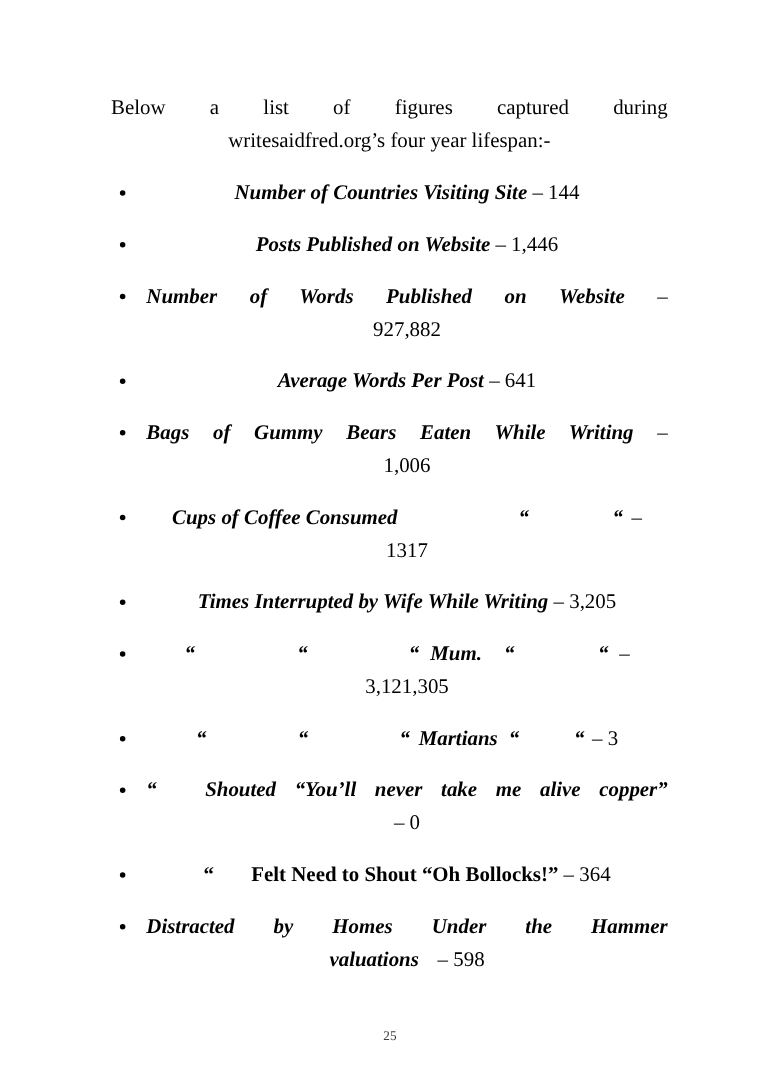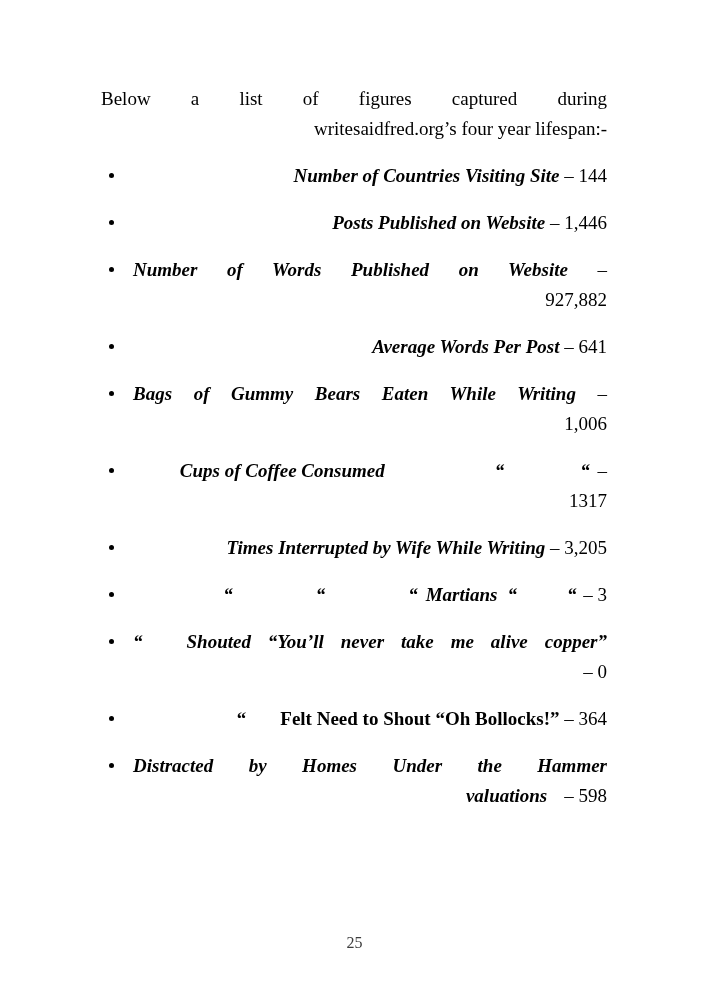--- a/index.html
+++ b/index.html
@@ -20,21 +20,21 @@
     position: absolute;
     left: 101px;
     top: 84px;
     width: 506px;
   }
   .intro {
     margin: 0 0 17px 0;
   }
   .line {
     line-height: 30px;
-    text-align: right;
+    text-align: center;
   }
   .jl {
     text-align: justify;
     text-align-last: justify;
   }
   .item {
     position: relative;
     padding-left: 32px;
     margin-bottom: 17px;
   }
@@ -49,21 +49,21 @@
   }
   .s-bi { font-weight: bold; font-style: italic; }
   .s-b  { font-weight: bold; }
   .s-r  { font-weight: normal; font-style: normal; }
   .pagenum {
     position: absolute;
     left: 0;
     right: 0;
     top: 934px;
     text-align: center;
-    font-size: 16px;
+    font-size: 12px;
     color: #3d3d3d;
   }
 </style>
 </head>
 <body>
 
 <div class="content">
   <div class="intro">
       <div class="line jl"><span class="s-r">Below a list of figures captured during</span></div>
       <div class="line"><span class="s-r">writesaidfred.org’s four year lifespan:-</span></div>
@@ -95,20 +95,25 @@
         <span class="bullet"></span>
         <div class="line"><span class="s-bi">Cups of Coffee Consumed</span><span class="s-bi" style="margin-left: 110px;">“</span><span class="s-bi" style="margin-left: 76px;">“</span><span class="s-r" style="margin-left: 3px;"> –</span></div>
         <div class="line"><span class="s-r">1317</span></div>
       </div>
       <div class="item">
         <span class="bullet"></span>
         <div class="line"><span class="s-bi">Times Interrupted by Wife While Writing</span><span class="s-r"> – 3,205</span></div>
       </div>
       <div class="item">
         <span class="bullet"></span>
+        <div class="line"><span class="s-bi">“</span><span class="s-bi" style="margin-left: 93px;">“</span><span class="s-bi" style="margin-left: 92px;">“</span><span class="s-bi" style="margin-left: 10px;">Mum.</span><span class="s-bi" style="margin-left: 20px;">“</span><span class="s-bi" style="margin-left: 76px;">“</span><span class="s-r" style="margin-left: 5px;"> –</span></div>
+        <div class="line"><span class="s-r">3,121,305</span></div>
+      </div>
+      <div class="item">
+        <span class="bullet"></span>
         <div class="line"><span class="s-bi">“</span><span class="s-bi" style="margin-left: 83px;">“</span><span class="s-bi" style="margin-left: 83px;">“</span><span class="s-bi" style="margin-left: 8px;">Martians</span><span class="s-bi" style="margin-left: 10px;">“</span><span class="s-bi" style="margin-left: 50px;">“</span><span class="s-r" style="margin-left: 2px;"> – 3</span></div>
       </div>
       <div class="item">
         <span class="bullet"></span>
         <div class="line jl"><span class="s-bi">“</span><span class="s-bi" style="margin-left: 44px;">Shouted “You’ll never take me alive copper”</span></div>
         <div class="line"><span class="s-r">– 0</span></div>
       </div>
       <div class="item">
         <span class="bullet"></span>
         <div class="line"><span class="s-b">“</span><span class="s-b" style="margin-left: 34px;">Felt Need to Shout “Oh Bollocks!”</span><span class="s-r"> – 364</span></div>

